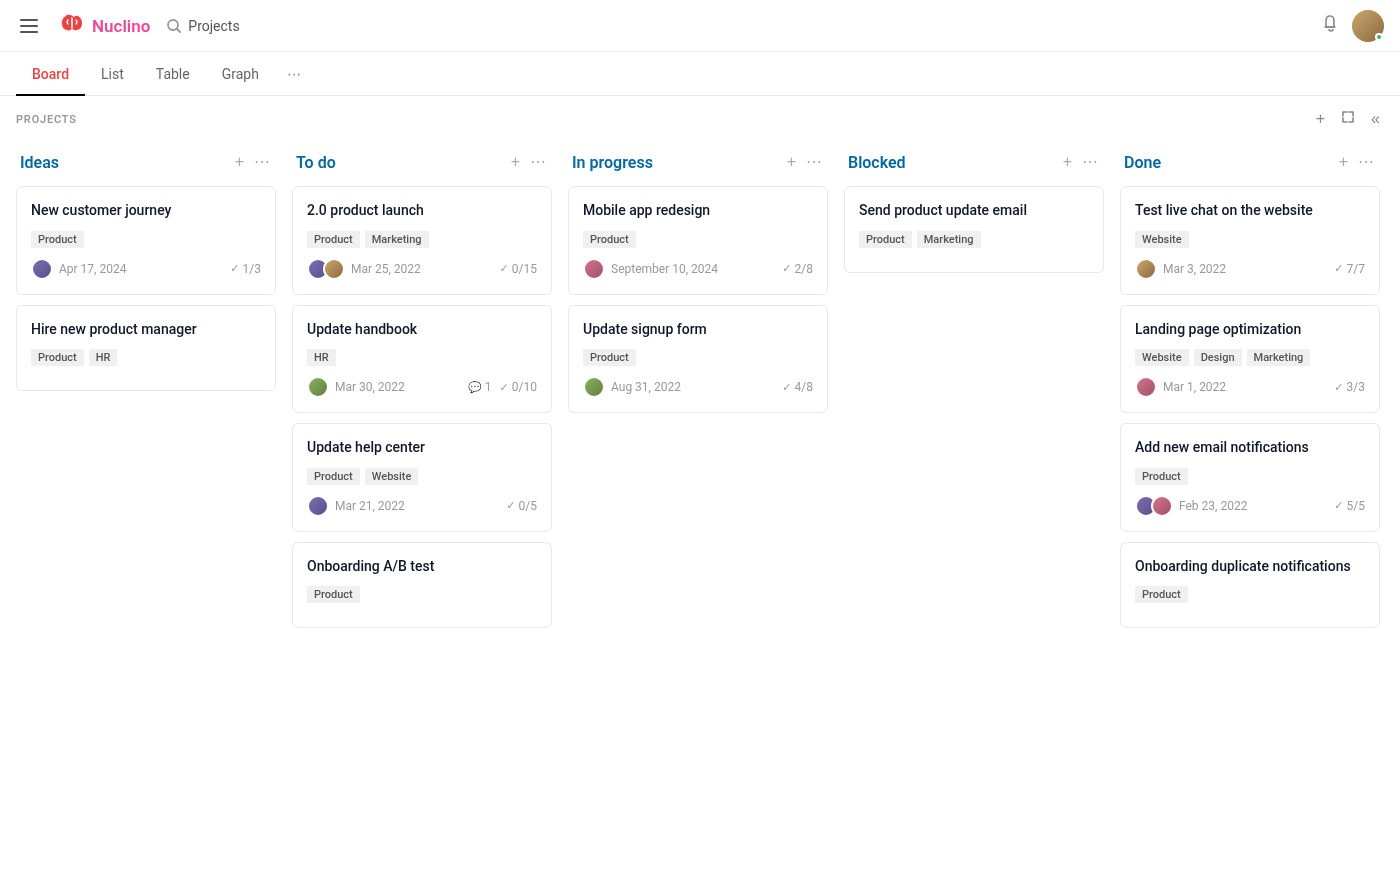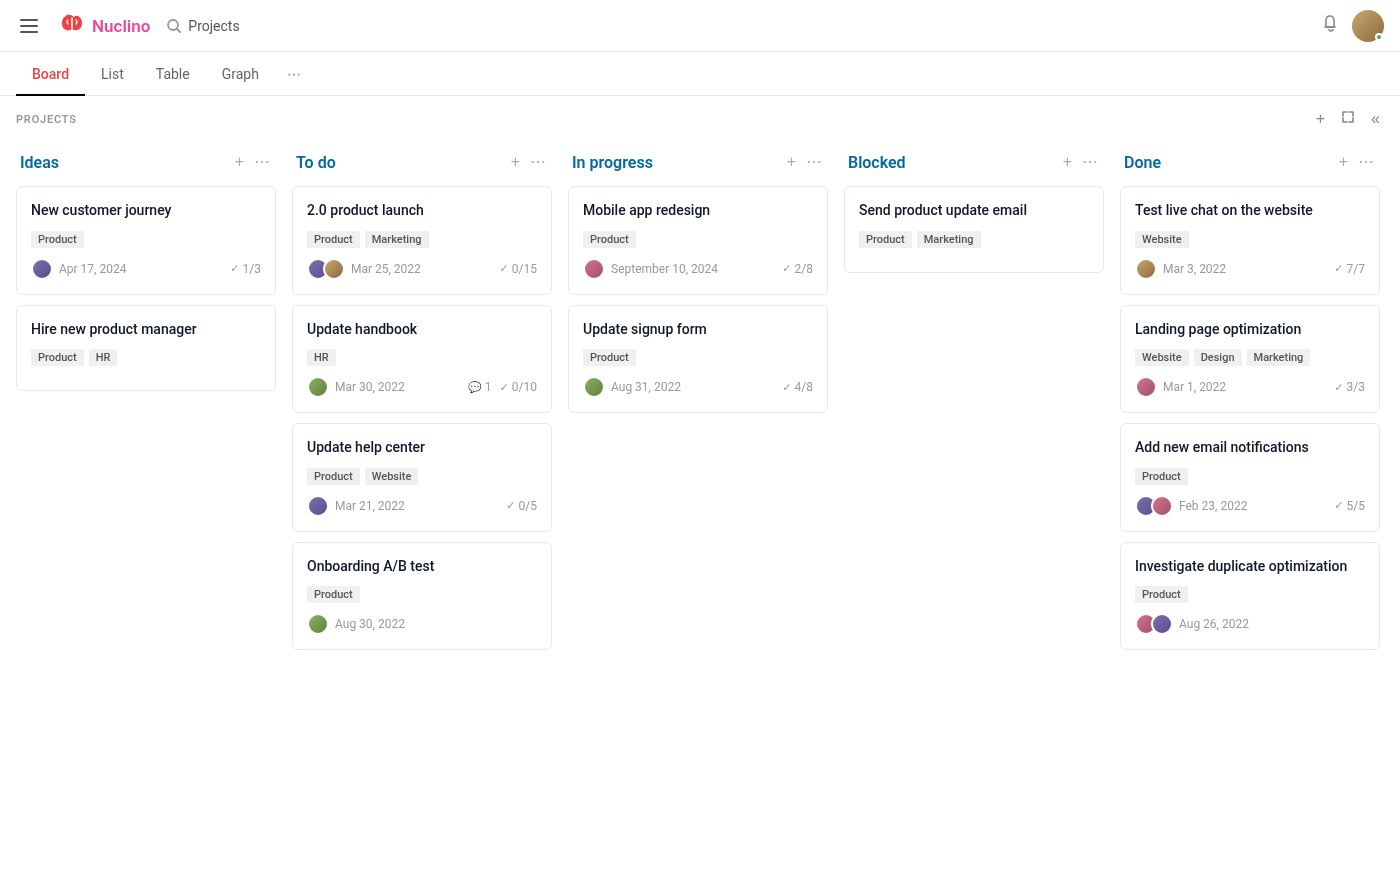--- a/index.html
+++ b/index.html
@@ -262,29 +262,20 @@
           <div class="card-stats">
             <span class="stat"><span class="check-icon">✓</span> 0/5</span>
           </div>
         </div>
       </div>
       <div class="card">
         <div class="card-title">Onboarding A/B test</div>
         <div class="card-tags">
           <span class="tag">Product</span>
         </div>
-        <div class="card-footer">
-          <div class="card-meta">
-            <div class="avatars">
-              <div class="mini-avatar" style="background: linear-gradient(135deg, rgb(138, 176, 96), rgb(96, 128, 64));"></div>
-            </div>
-            <span class="card-date">Aug 30, 2022</span>
-          </div>
-          <div class="card-stats"></div>
-        </div>
       </div>
     </div>
     <div class="column">
       <div class="column-header">
         <span class="column-title">In progress</span>
         <div class="column-actions">
           <button>+</button>
           <button>⋯</button>
         </div>
       </div>
@@ -395,29 +386,19 @@
               <div class="mini-avatar" style="background: linear-gradient(135deg, rgb(212, 116, 138), rgb(160, 80, 106));"></div>
             </div>
             <span class="card-date">Feb 23, 2022</span>
           </div>
           <div class="card-stats">
             <span class="stat"><span class="check-icon">✓</span> 5/5</span>
           </div>
         </div>
       </div>
       <div class="card">
-        <div class="card-title">Investigate duplicate optimization</div>
-        <div class="card-tags">
-          <span class="tag">Product</span>
-        </div>
-        <div class="card-footer">
-          <div class="card-meta">
-            <div class="avatars">
-              <div class="mini-avatar" style="background: linear-gradient(135deg, rgb(212, 116, 138), rgb(160, 80, 106));"></div>
-              <div class="mini-avatar" style="background: linear-gradient(135deg, rgb(124, 111, 176), rgb(91, 78, 142));"></div>
-            </div>
-            <span class="card-date">Aug 26, 2022</span>
-          </div>
-          <div class="card-stats"></div>
+        <div class="card-title">Onboarding duplicate notifications</div>
+        <div class="card-tags">
+          <span class="tag">Product</span>
         </div>
       </div>
     </div>
   </div>
 
 </body></html>

